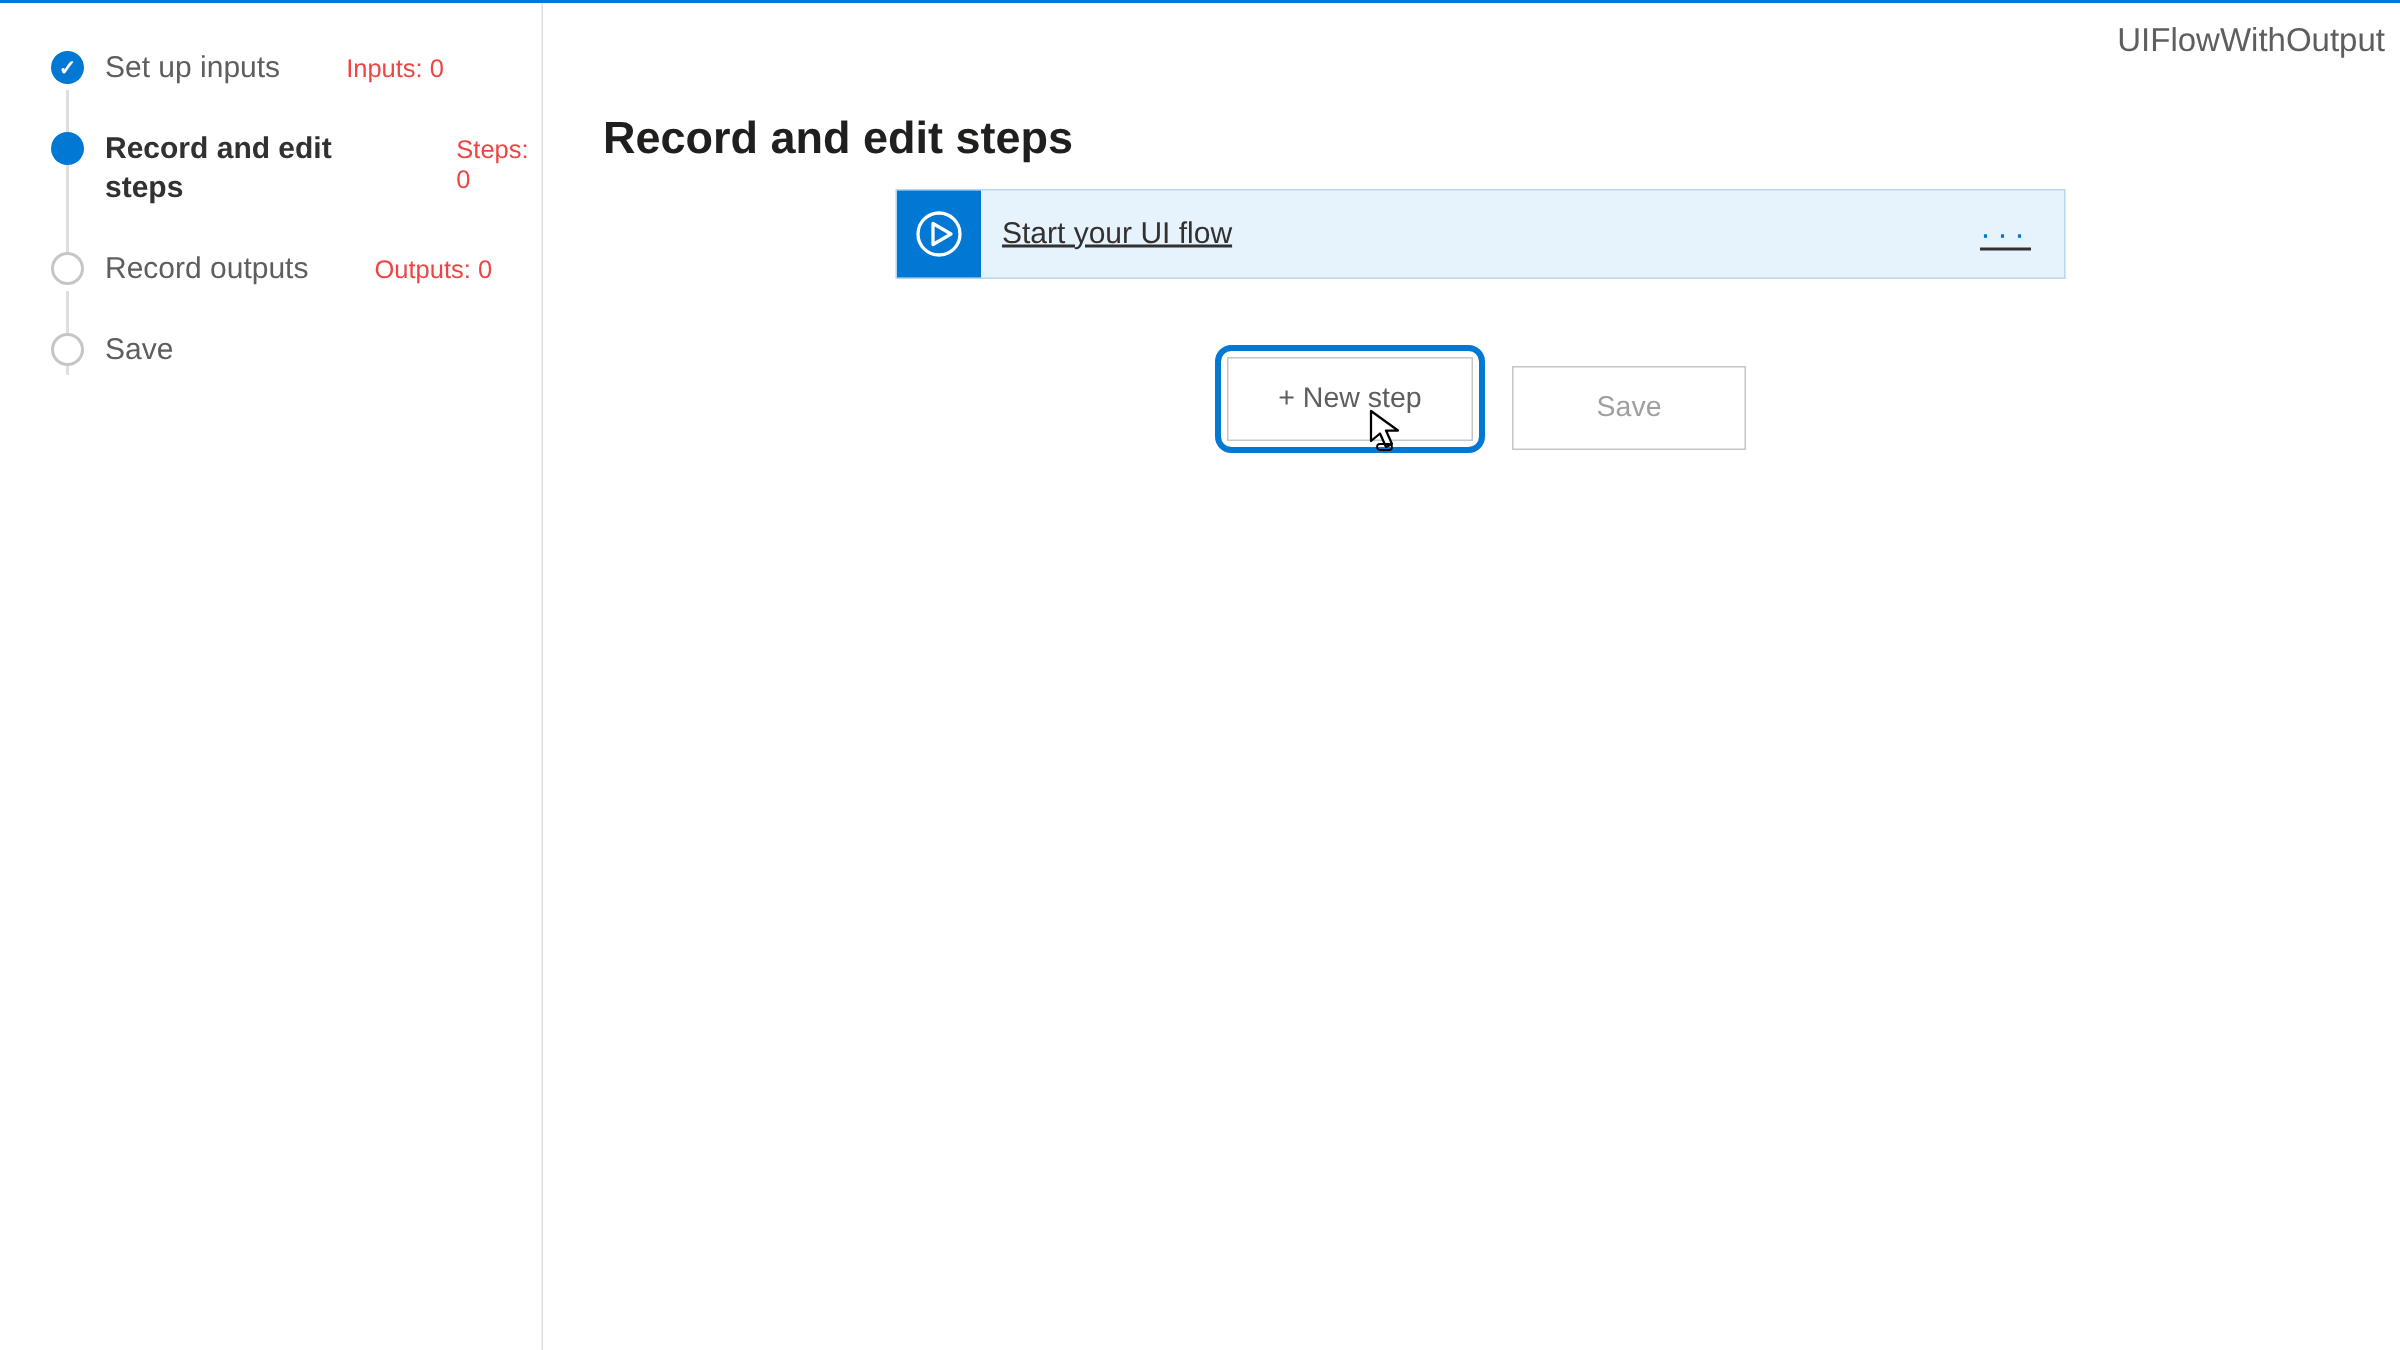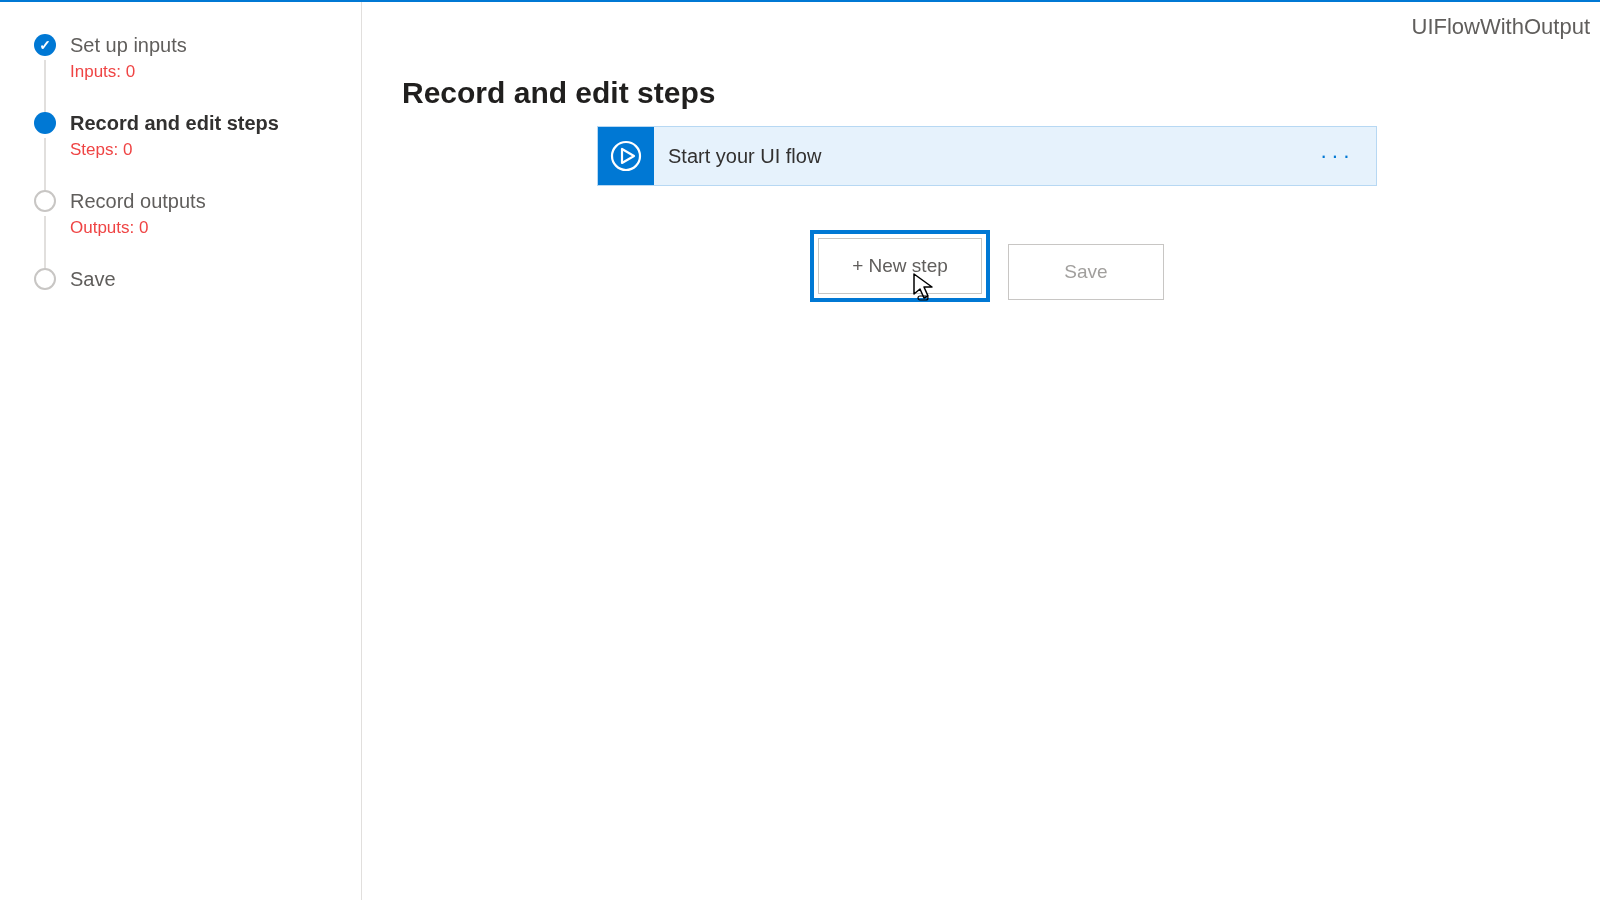--- a/index.html
+++ b/index.html
@@ -62,21 +62,21 @@
     }
     .step-line {
       position: absolute;
       left: 10px;
       top: 28px;
       width: 2px;
       height: 56px;
       background: #e1dfdd;
     }
     .step-item:last-child .step-line { display: none; }
-    .step-body { display: flex; flex-direction: column; }
+    .step-body { display: flex; flex-direction: row; gap: 44px; }
     .step-title {
       font-size: 20px;
       color: #605e5c;
       line-height: 1.3;
     }
     .step-title.active { color: #323130; font-weight: 600; }
     .step-sub {
       font-size: 17px;
       color: #ef4444;
       margin-top: 4px;
@@ -113,20 +113,21 @@
       display: flex;
       justify-content: center;
     }
     .flow-card {
       width: 780px;
       height: 60px;
       border: 1px solid #b7d8f3;
       background: #e6f2fc;
       display: flex;
       align-items: center;
+      text-decoration: underline;
     }
     .flow-card .icon-box {
       width: 56px;
       height: 58px;
       background: #0078d4;
       display: flex;
       align-items: center;
       justify-content: center;
     }
     .flow-card .card-label {
@@ -248,21 +249,21 @@
             <polygon points="13,10 13,24 25,17" fill="none" stroke="#ffffff" stroke-width="2.2" stroke-linejoin="round"></polygon>
           </svg>
         </div>
         <span class="card-label">Start your UI flow</span>
         <span class="more-dots">···</span>
       </div>
     </div>
 
     <div class="action-buttons">
 
-      <div class="btn new-step-wrapper" style="position:relative;">
+      <div class="btn new-step-wrapper" style="position:relative;border-radius:11px;">
         <div class="btn new-step-inner">
           <span>+ New step</span>
         </div>
 
         <div class="cursor" style="left:98px; top:38px;">
           <svg width="24" height="30" viewBox="0 0 24 30">
             <path d="M2 2 L2 22 L8 17 L12 26 L16 24 L12 15 L20 15 Z" fill="#ffffff" stroke="#000000" stroke-width="1.5" stroke-linejoin="round"></path>
             <rect x="6" y="24" width="10" height="4" rx="2" fill="none" stroke="#000000" stroke-width="1.2"></rect>
           </svg>
         </div>

